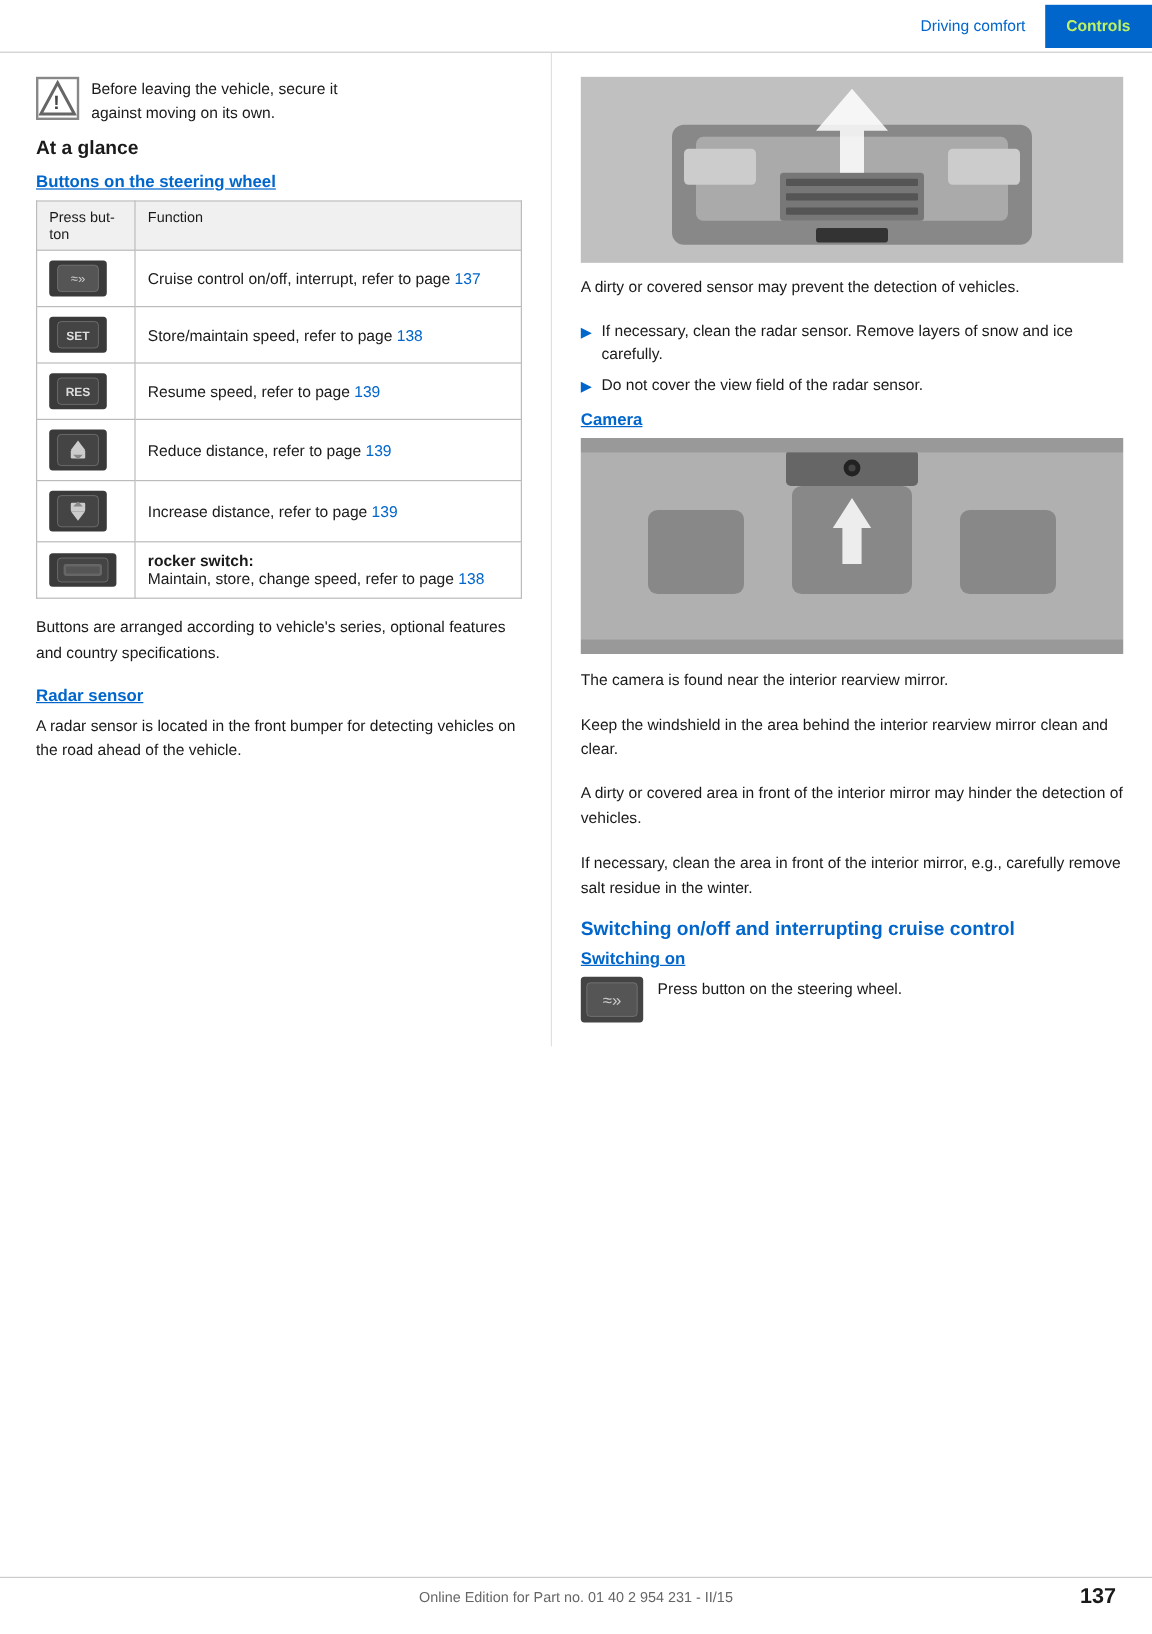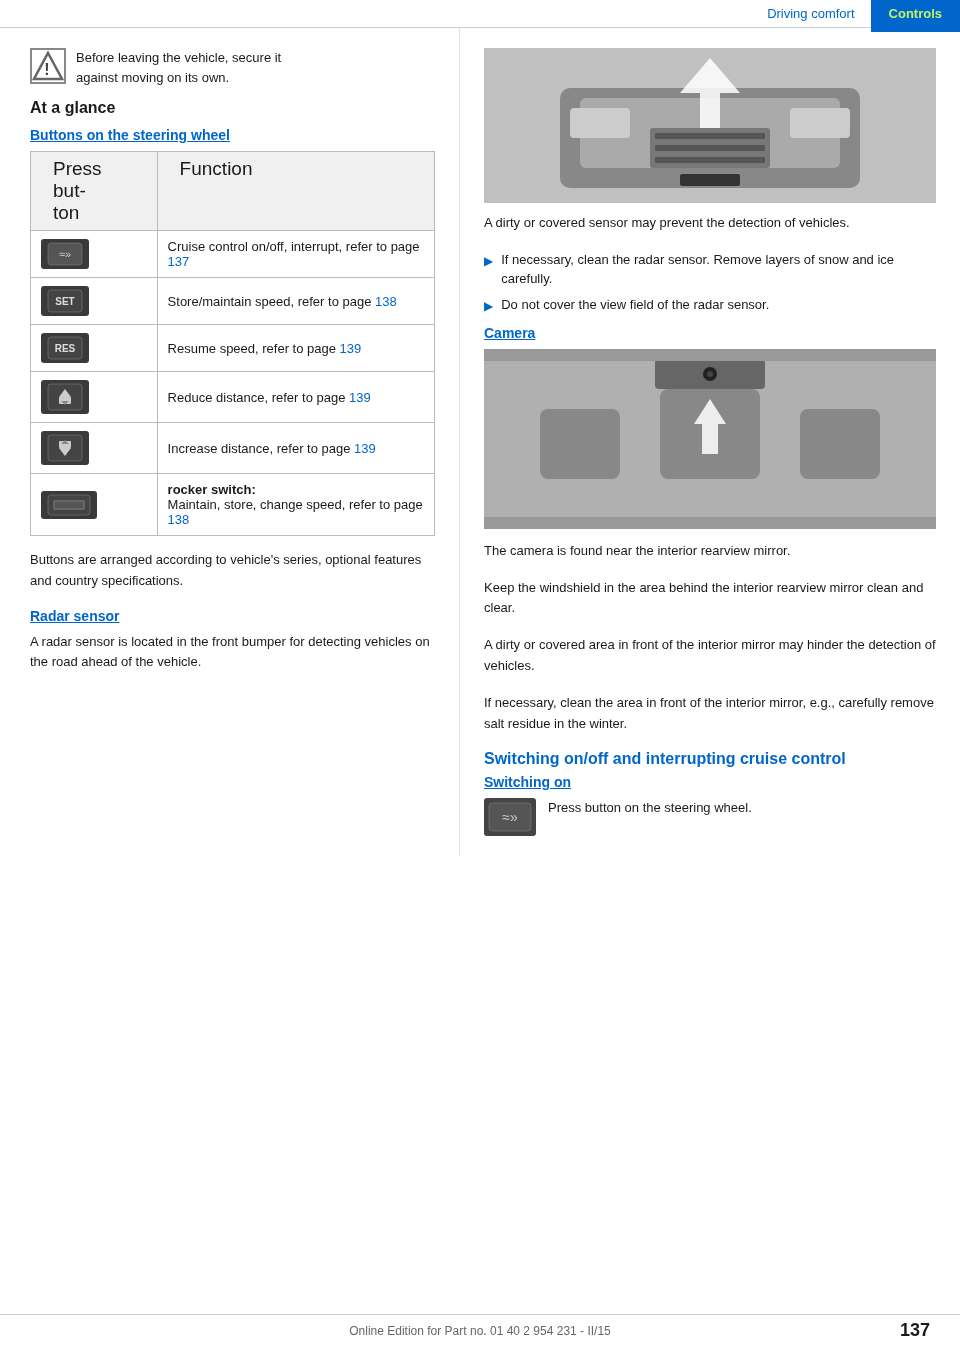--- a/index.html
+++ b/index.html
@@ -12,21 +12,21 @@
       min-height: 1362px;
       position: relative;
     }
 
     
     .header {
       display: flex;
       justify-content: flex-end;
       align-items: center;
       border-bottom: 1px solid #ccc;
-      height: 28px;
+      height: 44px;
       padding-right: 0;
     }
     .header-driving-comfort {
       color: #0066cc;
       font-size: 13px;
       padding: 0 16px;
     }
     .header-controls {
       background: #0066cc;
       color: #bef264;
@@ -102,23 +102,23 @@
 
     
     .buttons-table {
       width: 100%;
       border-collapse: collapse;
       margin-bottom: 14px;
       border: 1px solid #bbb;
     }
     .buttons-table th {
       background: #f0f0f0;
-      padding: 6px 22px;
+      padding: 6px 10px;
       text-align: left;
-      font-size: 19px;
+      font-size: 12px;
       font-weight: normal;
       border: 1px solid #bbb;
       vertical-align: top;
     }
     .buttons-table td {
       padding: 8px 10px;
       border: 1px solid #bbb;
       font-size: 13px;
       vertical-align: middle;
     }

